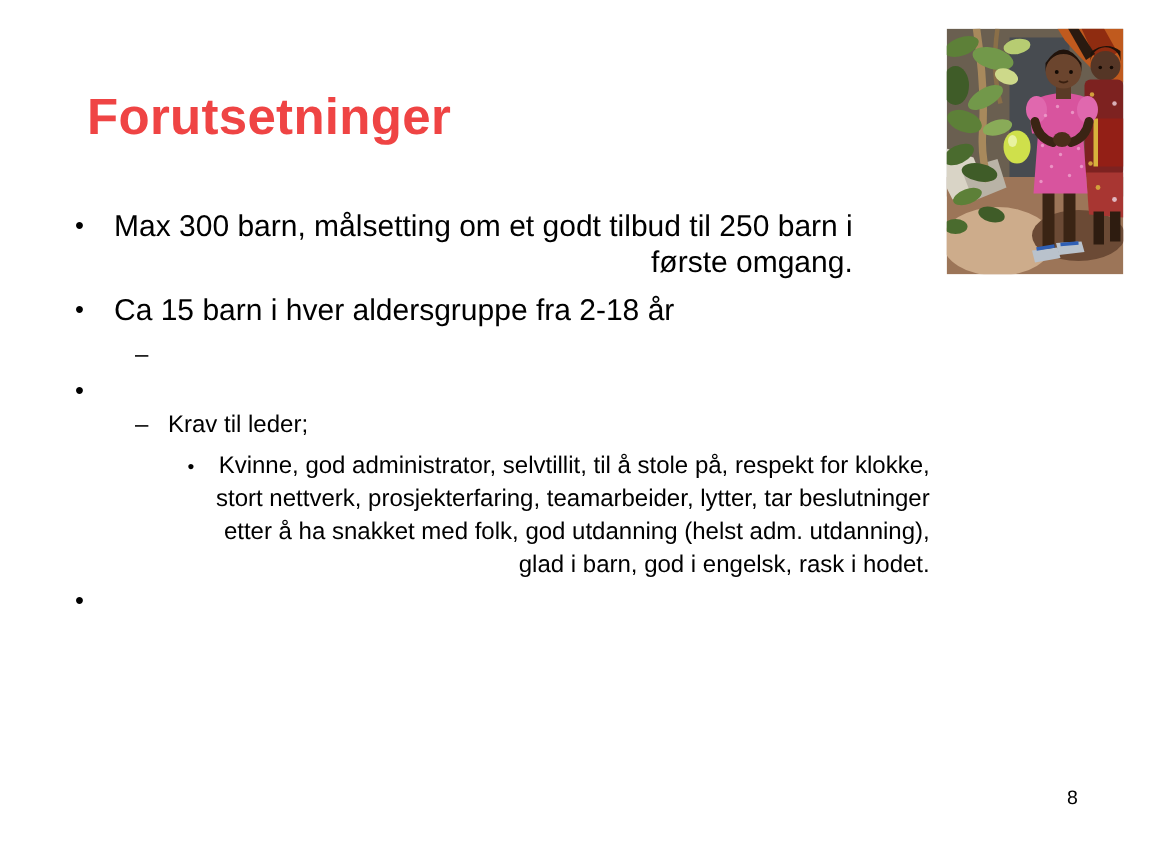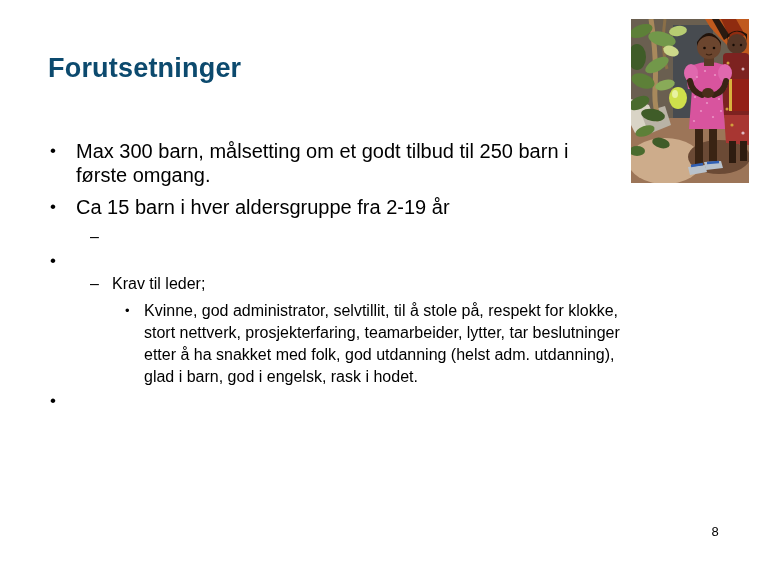--- a/index.html
+++ b/index.html
@@ -9,36 +9,36 @@
     height: 576px;
     background: #ffffff;
     overflow: hidden;
     font-family: "Liberation Sans", sans-serif;
     color: #000000;
   }
   .title {
     position: absolute;
     left: 46px;
     top: 47px;
-    margin: 2px;
-    font-size: 27px;
+    margin: 12px;
+    font-size: 34px;
     line-height: 38px;
     font-weight: 700;
-    color: #0c4a6e;
+    color: #ef4444;
     letter-spacing: 0.2px;
   }
   .content {
     position: absolute;
     left: 47px;
     top: 139px;
     width: 678px;
   }
   .bullet { display: flex; align-items: flex-start; }
   .bullet .marker { flex: none; }
-  .bullet .text { white-space: pre-line; }
+  .bullet .text { white-space: pre-line; text-align: right; }
 
   .lvl1 { font-size: 20px; line-height: 24px; }
   .lvl1 .marker { width: 29px; padding-left: 3px; box-sizing: border-box; font-size: 17px; }
 
   .lvl2 { font-size: 16px; line-height: 22px; padding-left: 43px; }
   .lvl2 .marker { width: 22px; box-sizing: border-box; }
 
   .lvl3 { font-size: 16px; line-height: 22px; padding-left: 78px; }
   .lvl3 .marker { width: 19px; box-sizing: border-box; font-size: 13px; }
 
@@ -79,21 +79,21 @@
   <div class="content">
 
     <div class="bullet lvl1 gap8">
       <span class="marker">•</span>
       <span class="text">Max 300 barn, målsetting om et godt tilbud til 250 barn i
 første omgang.</span>
     </div>
 
     <div class="bullet lvl1 gap7">
       <span class="marker">•</span>
-      <span class="text">Ca 15 barn i hver aldersgruppe fra 2-19 år</span>
+      <span class="text">Ca 15 barn i hver aldersgruppe fra 2-18 år</span>
     </div>
 
     <div class="bullet lvl2 gap1">
       <span class="marker">–</span>
     </div>
 
     <div class="bullet lvl1 gap0">
       <span class="marker">•</span>
     </div>
 

